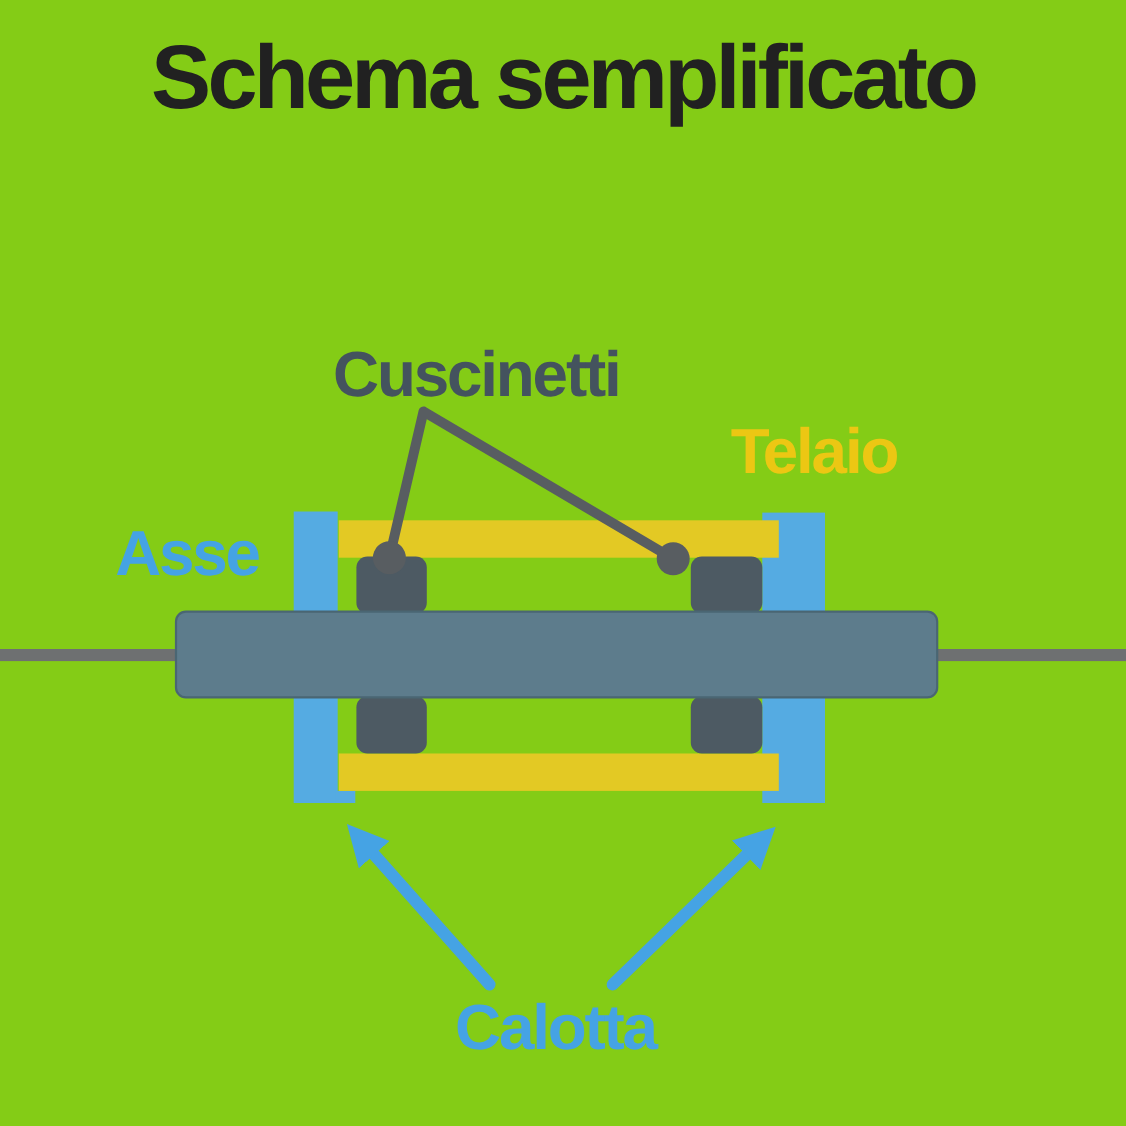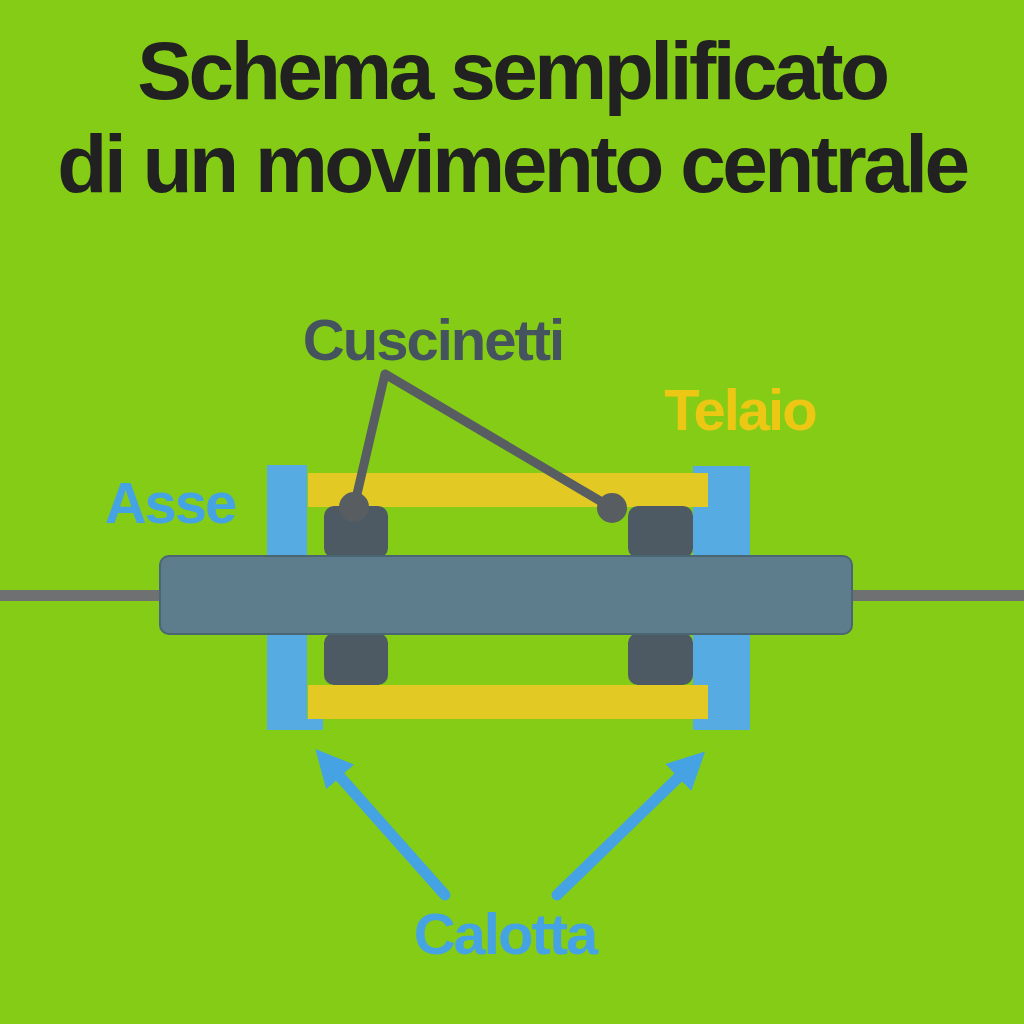--- a/index.html
+++ b/index.html
@@ -51,21 +51,20 @@
   .lbl-yellow { fill: var(--label-yellow, #ecc713); }
   .lbl-blue   { fill: var(--label-blue, #45a3e4); }
 </style>
 </head>
 <body>
 
 <div class="canvas">
 
   <div class="title-block">
     <div>Schema semplificato</div>
-    <div>di un movimento centrale</div>
   </div>
 
   <svg class="diagram-svg" width="1024" height="1024" viewBox="0 0 1024 1024">
     <defs>
       <marker id="arrowhead" viewBox="0 0 10 10" refX="2.5" refY="5" markerWidth="3.4" markerHeight="3.4" orient="auto-start-reverse">
         <path d="M0,0 L10,5 L0,10 z" fill="var(--label-blue, #45a3e4)"></path>
       </marker>
     </defs>
 
     <rect class="shaft" x="0" y="590" width="1024" height="11"></rect>

